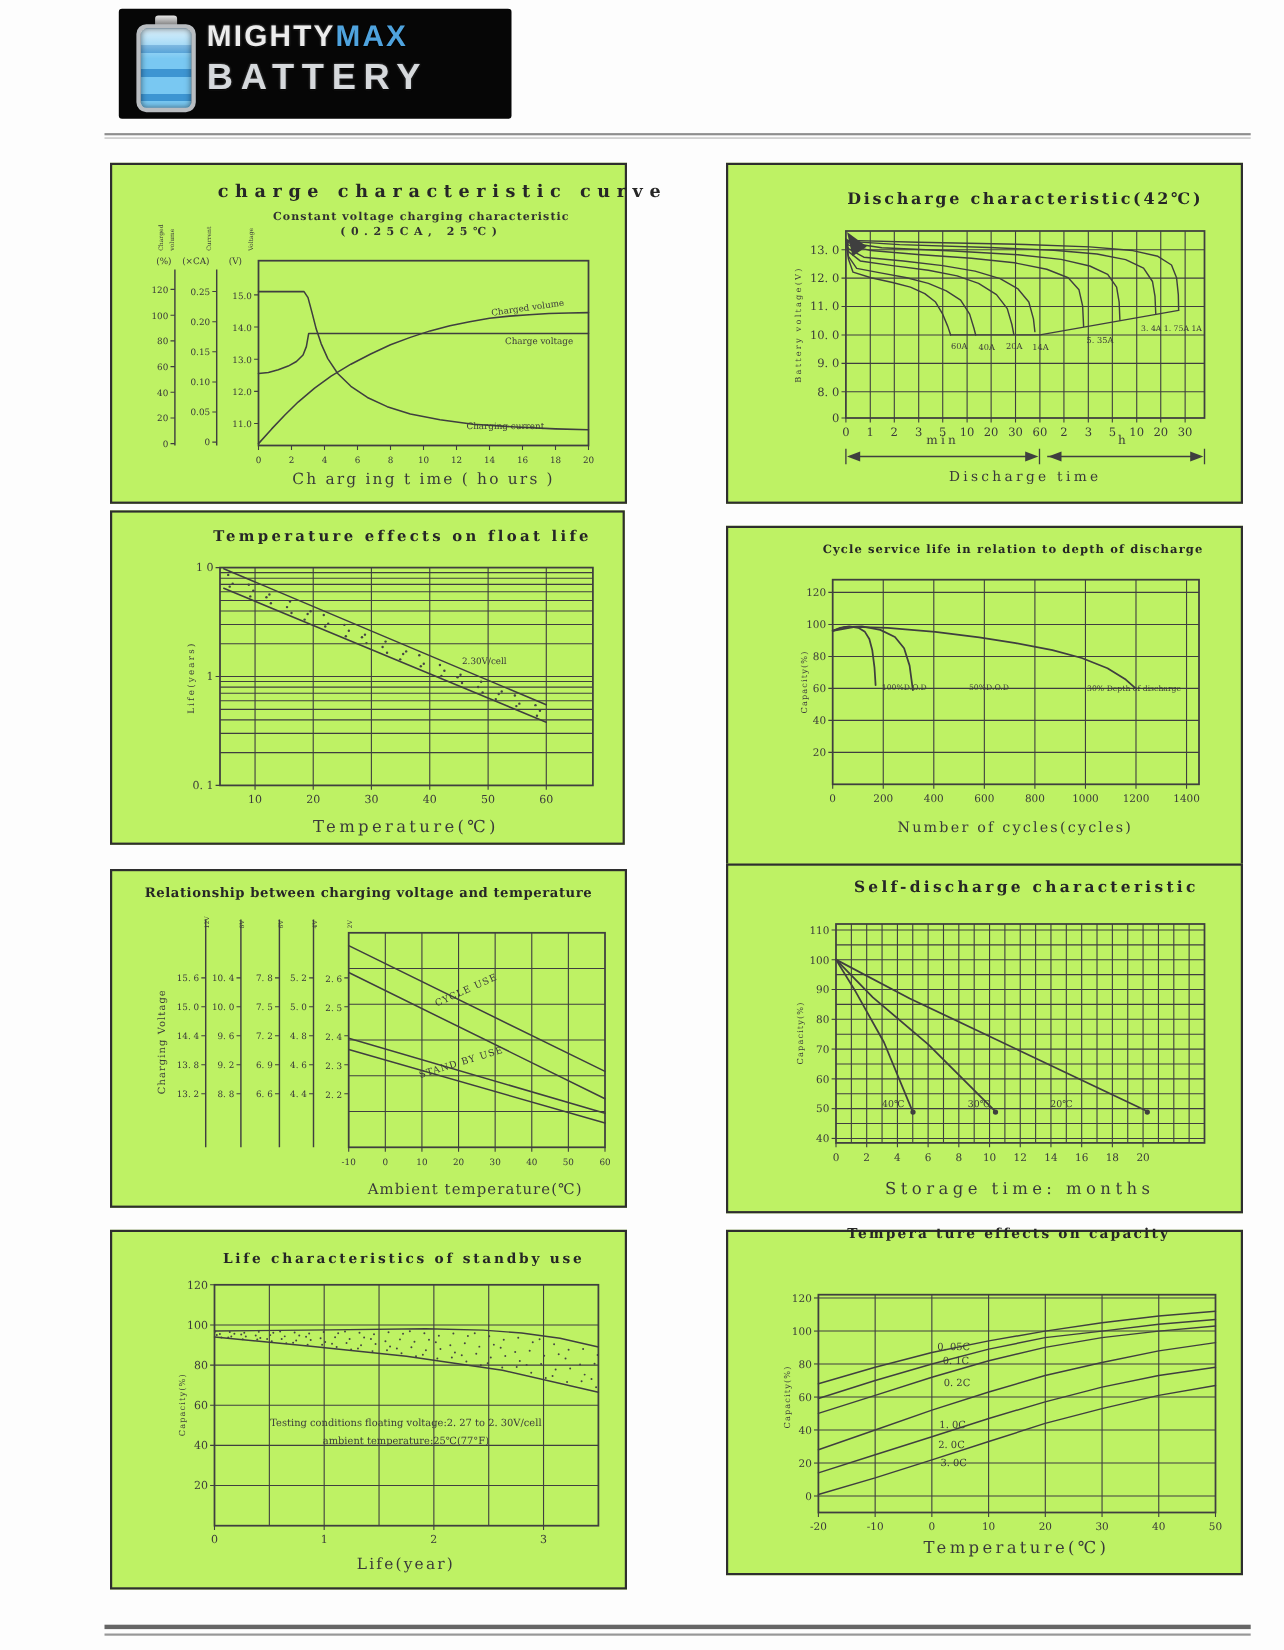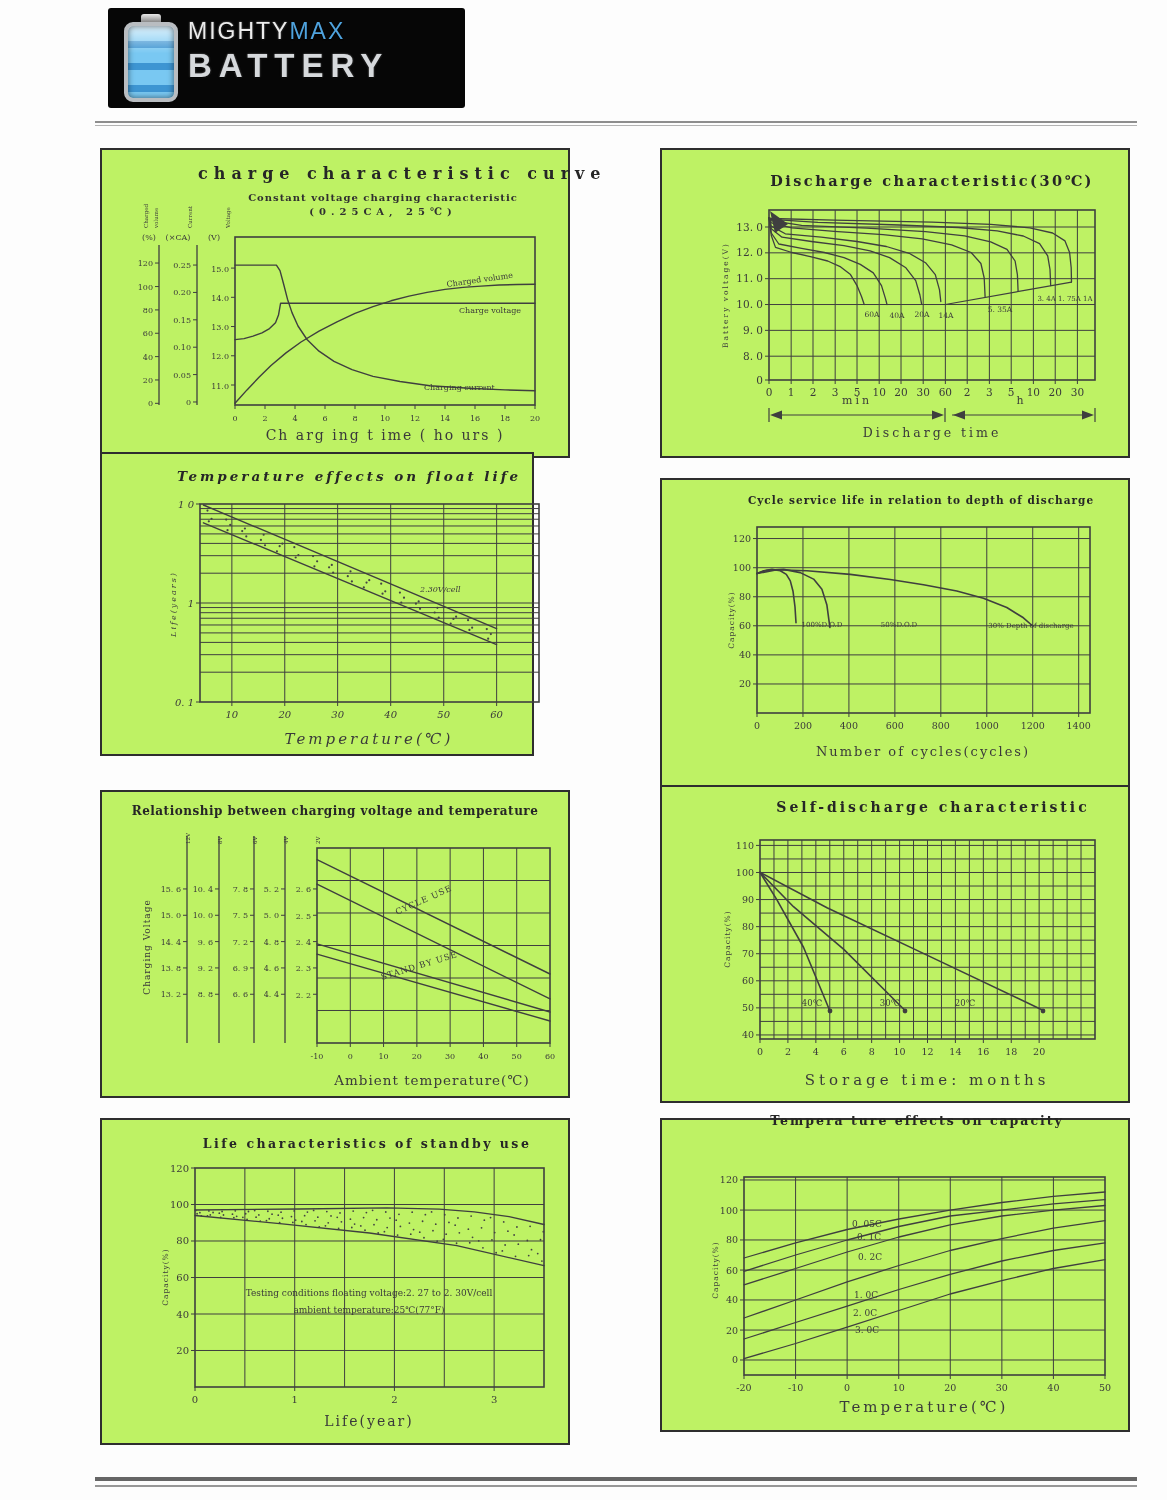--- a/index.html
+++ b/index.html
@@ -10,21 +10,21 @@
   .batt{position:absolute;left:16px;top:6px;width:54px;height:88px;}
   .batt .cap{position:absolute;left:17px;top:0;width:20px;height:9px;border-radius:3px 3px 0 0;
              background:linear-gradient(180deg,#e8e8e8,#7d7d7d);}
   .batt .bod{position:absolute;left:0;top:8px;width:54px;height:80px;border-radius:9px;
              border:4px solid #b9bdc1;box-sizing:border-box;
              background:linear-gradient(180deg,rgba(255,255,255,.75),rgba(255,255,255,0) 38%),
                         repeating-linear-gradient(180deg,#79c8f2 0 15px,#3d95d2 15px 22px),
                         linear-gradient(#4aa6de,#2a7cb8);
              box-shadow:inset 0 0 6px rgba(0,0,0,.55);}
   .ltxt{position:absolute;left:80px;top:10px;font-family:"Liberation Sans",sans-serif;}
-  .l1{font-size:23px;font-weight:normal;letter-spacing:2px;}
+  .l1{font-size:27px;font-weight:bold;letter-spacing:2px;}
   .mighty{color:#ececec;text-shadow:0 1px 1px #000,0 0 2px #888;}
   .max{color:#4fa3de;text-shadow:0 1px 1px #000;}
   .l2{font-size:33px;font-weight:bold;letter-spacing:7px;color:#d6d9dc;margin-top:2px;
       text-shadow:0 1px 1px #000,0 0 2px #777;}
   .model{position:absolute;left:872px;top:64px;width:290px;white-space:nowrap;}
   .mnum{font-family:"Liberation Serif",serif;font-size:43px;font-weight:bold;color:#101010;letter-spacing:1px;}
   .mspec{font-family:"Liberation Serif",serif;font-size:20px;font-style:italic;color:#4a4a4a;}
   .hrule{position:absolute;left:95px;right:30px;top:121px;height:2px;
          border-top:2px solid #8e8e8e;border-bottom:1px solid #b3b3b3;}
   .frule{position:absolute;left:95px;right:30px;top:1477px;height:4px;
@@ -134,21 +134,21 @@
         <text x="90" y="78" font-size="5.5" text-anchor="start" fill="#383838" transform="rotate(-90 90 78)">Current</text>
         <text x="128" y="78" font-size="5.5" text-anchor="start" fill="#383838" transform="rotate(-90 128 78)">Voltage</text>
         <text x="345" y="137" font-size="8" text-anchor="start" fill="#383838" transform="rotate(-8 345 137)">Charged volume</text>
         <text x="357" y="163" font-size="8" text-anchor="start" fill="#383838">Charge voltage</text>
         <text x="322" y="240" font-size="8" text-anchor="start" fill="#383838">Charging current</text>
         <text x="283" y="290" font-size="14" text-anchor="middle" fill="#383838" letter-spacing="2">Ch arg ing t ime ( ho urs )</text>
       </svg>
   </div>
 
   <div class="panel" style="left:660px;top:148px;width:470px;height:310px;">
-    <div class="ctitle" style="left:74px;right:0;top:22px;font-size:14.5px;letter-spacing:2.5px;">Discharge characteristic(30℃)</div>
+    <div class="ctitle" style="left:74px;right:0;top:22px;font-size:14.5px;letter-spacing:2.5px;">Discharge characteristic(42℃)</div>
     <svg id="svg1" width="466" height="306">
         <line x1="129.168" y1="230" x2="129.168" y2="60" stroke="#3f3f3f" stroke-width="1"></line>
         <line x1="151.01" y1="230" x2="151.01" y2="60" stroke="#3f3f3f" stroke-width="1"></line>
         <line x1="173.178" y1="230" x2="173.178" y2="60" stroke="#3f3f3f" stroke-width="1"></line>
         <line x1="195.02" y1="230" x2="195.02" y2="60" stroke="#3f3f3f" stroke-width="1"></line>
         <line x1="217.188" y1="230" x2="217.188" y2="60" stroke="#3f3f3f" stroke-width="1"></line>
         <line x1="239.03" y1="230" x2="239.03" y2="60" stroke="#3f3f3f" stroke-width="1"></line>
         <line x1="261.198" y1="230" x2="261.198" y2="60" stroke="#3f3f3f" stroke-width="1"></line>
         <line x1="283.366" y1="230" x2="283.366" y2="60" stroke="#3f3f3f" stroke-width="1"></line>
         <line x1="305.20799999999997" y1="230" x2="305.20799999999997" y2="60" stroke="#3f3f3f" stroke-width="1"></line>
@@ -233,21 +233,21 @@
         <text x="284" y="168" font-size="7.5" text-anchor="middle" fill="#383838">14A</text>
         <text x="338" y="162" font-size="7.5" text-anchor="middle" fill="#383838">5. 35A</text>
         <text x="403" y="151" font-size="7" text-anchor="middle" fill="#383838">3. 4A  1. 75A  1A</text>
         <text x="66" y="145" font-size="7.5" text-anchor="middle" fill="#383838" letter-spacing="2" transform="rotate(-90 66 145)">Battery voltage(V)</text>
         <text x="195" y="254" font-size="11" text-anchor="middle" fill="#383838" letter-spacing="3">min</text>
         <text x="358" y="254" font-size="11" text-anchor="middle" fill="#383838">h</text>
         <text x="270" y="287" font-size="12.5" text-anchor="middle" fill="#383838" letter-spacing="3">Discharge time</text>
       </svg>
   </div>
 
-  <div class="panel" style="left:100px;top:452px;width:434px;height:304px;font-style:italic;">
+  <div class="panel" style="left:100px;top:464px;width:468px;height:304px;">
     <div class="ctitle" style="left:64px;right:0;top:14px;font-size:13.5px;letter-spacing:3px;">Temperature effects on float life</div>
     <svg id="svg2" width="466" height="300">
         <line x1="129.86599999999999" y1="248" x2="129.86599999999999" y2="50" stroke="#3f3f3f" stroke-width="1"></line>
         <line x1="182.75" y1="248" x2="182.75" y2="50" stroke="#3f3f3f" stroke-width="1"></line>
         <line x1="235.63400000000001" y1="248" x2="235.63400000000001" y2="50" stroke="#3f3f3f" stroke-width="1"></line>
         <line x1="288.6875" y1="248" x2="288.6875" y2="50" stroke="#3f3f3f" stroke-width="1"></line>
         <line x1="341.741" y1="248" x2="341.741" y2="50" stroke="#3f3f3f" stroke-width="1"></line>
         <line x1="394.625" y1="248" x2="394.625" y2="50" stroke="#3f3f3f" stroke-width="1"></line>
         <line x1="98" y1="218.201" x2="437" y2="218.201" stroke="#3f3f3f" stroke-width="1"></line>
         <line x1="98" y1="200.678" x2="437" y2="200.678" stroke="#3f3f3f" stroke-width="1"></line>

